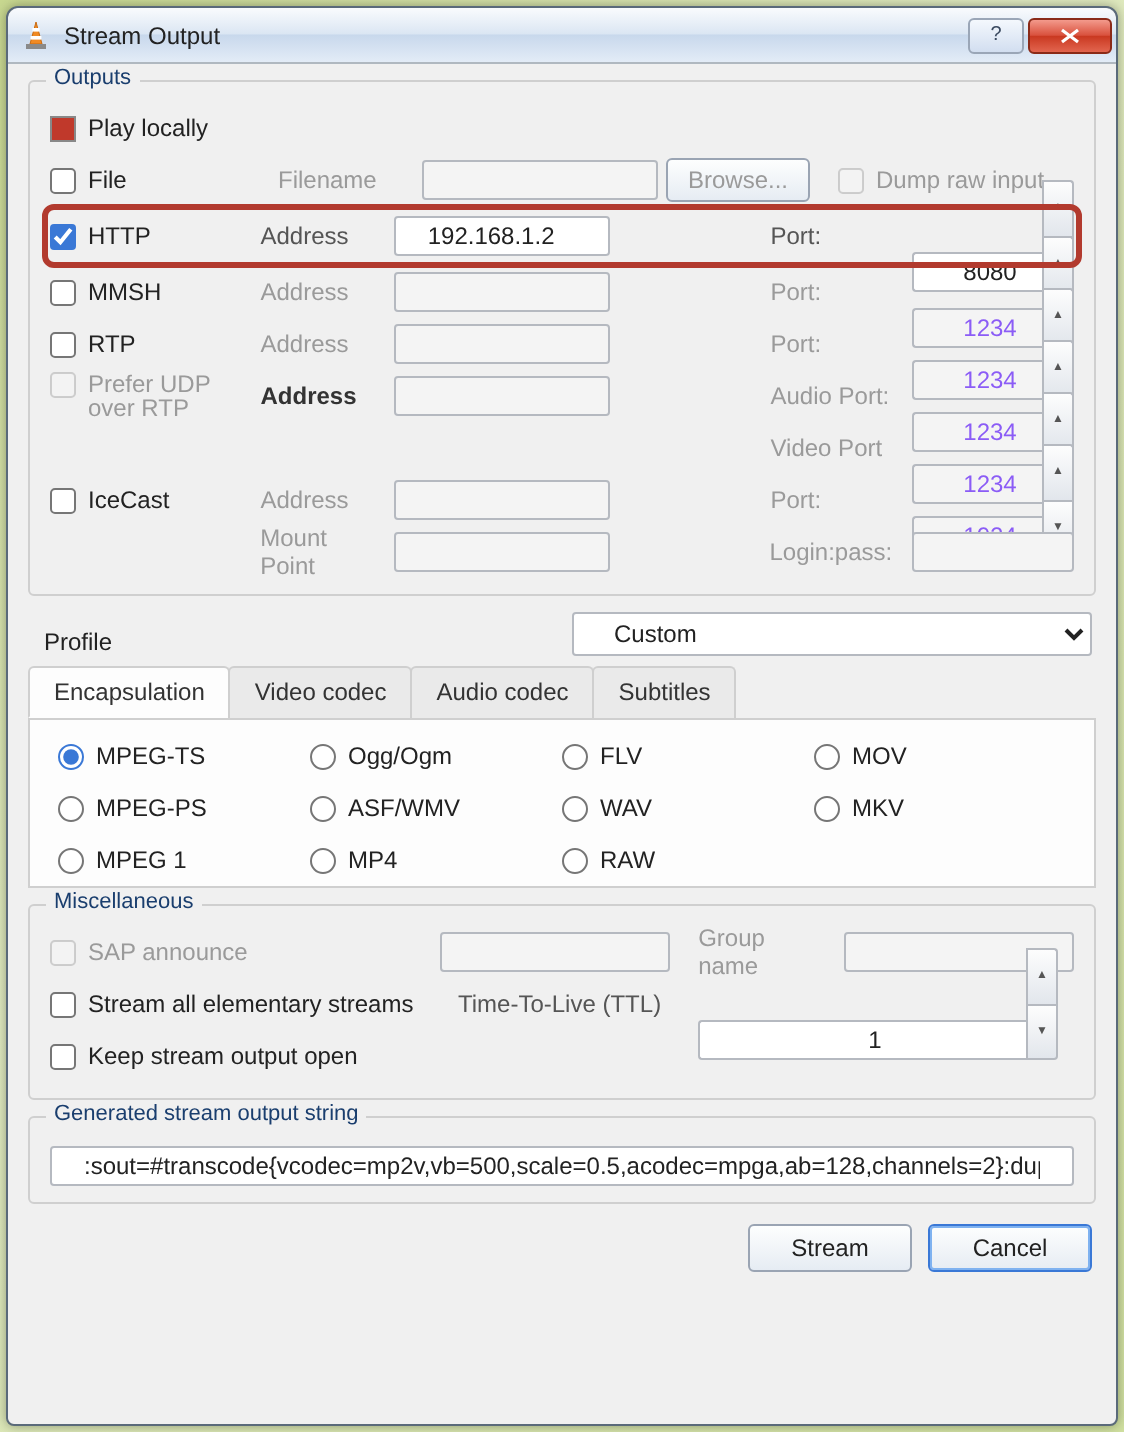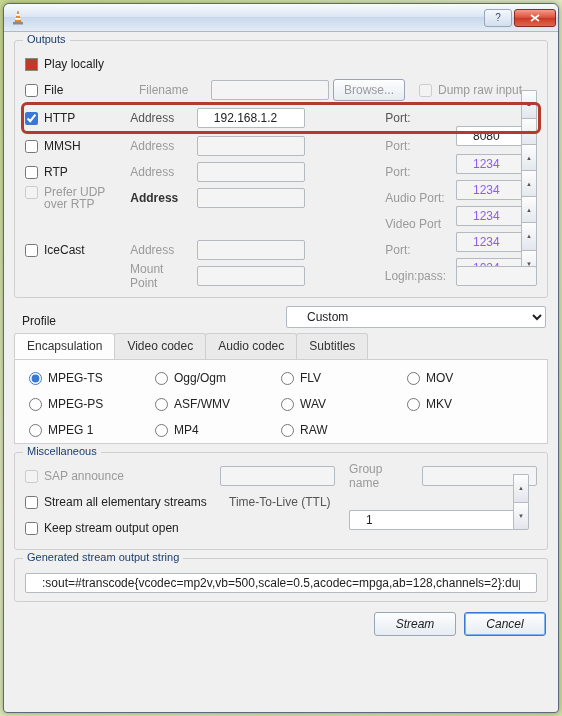--- a/index.html
+++ b/index.html
@@ -23,54 +23,55 @@
 .row .btncol { width: 78px; }
 .row .midlbl { width: 72px; padding-right: 6px; color:#555;}
 .row .numcol { width: 88px; display:flex; }
 input[type=text], select, .num-input { height: 20px; border: 1px solid #b5b9c0; background: #fff; padding: 1px 16px; color:#222; width:100%; border-radius:2px;}
 input[type=text]:disabled, .num-input:disabled { background:#f4f4f4; color:#8b5cf6;}
 button.std { height: 22px; border: 1px solid #9aa4b3; border-radius: 3px; background: linear-gradient(#fdfefe,#e6ecf3); padding: 0 10px; color:#222; cursor:pointer;}
 button.std:disabled { color:#9a9a9a; }
 input[type=checkbox] { width:13px; height:13px; accent-color:#3a78d6;}
 input[type=checkbox].filled { appearance:none; background:#c0392b; border:1px solid #888; width:13px;height:13px;}
 .spinner { display:flex; width:100%; }
-.spinner input { flex:1; border-right:none; border-radius:2px 0 0 2px; text-align:left; padding-right:4px;margin-top:36px;}
+.spinner input { flex:1; border-right:none; border-radius:2px 0 0 2px; text-align:center; padding-right:4px;margin-top:36px;}
 .spinner .spins { width:16px; display:flex; flex-direction:column; }
 .spinner .spins span { flex:1; border:1px solid #b5b9c0; background:linear-gradient(#fdfdfd,#e2e6ec); font-size:6px; display:flex;align-items:center;justify-content:center; cursor:pointer; color:#555;}
 .spinner .spins span:first-child{border-bottom:none;border-radius:0 2px 0 0;}
 .spinner .spins span:last-child{border-radius:0 0 2px 0;}
 .highlight-row { outline: 3px solid #b23a2e; outline-offset: -1px; border-radius:4px; padding:1px 2px; margin:1px -2px;}
 .profile-row { display:flex; align-items:flex-end; gap:10px; padding: 0 2px 4px 2px;}
 .profile-row label { width: 260px; padding-left:6px; color:#222;}
 .profile-row select { flex:1; height:22px;}
 .tabbar { display:flex; border-bottom:1px solid #cfcfcf; position:relative; top:1px;}
 .tab { padding:5px 12px 5px 12px; border:1px solid #cfcfcf; background:#eaeaea; color:#333; cursor:pointer; border-bottom:none; margin-right:-1px; border-radius:3px 3px 0 0;}
 .tab.active { background:#fdfdfd; border-bottom:1px solid #fdfdfd;}
 .tabpanel { border:1px solid #cfcfcf; border-top:none; background:#fdfdfd; padding:12px 14px 6px 14px;}
 .radio-grid { display:grid; grid-template-columns: repeat(4,1fr); row-gap:12px;}
 .radio-item{display:flex;align-items:center;gap:6px;color:#222;}
 input[type=radio]{accent-color:#3a78d6;}
 .misc .row .chkcol{width:200px;}
 .misc .row .midlbl{width:116px;}
 .gen-string { width:100%; height:22px; }
 .bottom-btns { display:flex; justify-content:flex-end; gap:8px; padding: 2px 2px 0 0;}
-.bottom-btns button.std{width:82px;height:24px;font-style:italic;}
+.bottom-btns button.std{width:82px;height:24px;}
 .bottom-btns button.default{border:1px solid #3a78d6; box-shadow:0 0 0 1px #7fb2f0 inset;}
 </style>
 </head>
 <body>
 
 <div class="window">
   <div class="titlebar">
     <svg class="app-icon" viewBox="0 0 16 16">
         <polygon points="8,1 11,12 5,12" fill="#f08a24" stroke="#c86a10" stroke-width="0.5"></polygon>
         <rect x="6.2" y="4" width="3.6" height="1.8" fill="#fff"></rect>
         <rect x="5.3" y="8" width="5.4" height="1.8" fill="#fff"></rect>
         <rect x="3" y="12" width="10" height="2.5" fill="#8a8a8a"></rect>
       </svg>
+    <span class="title">Stream Output</span>
     <div class="win-btns">
       <button>?</button>
       <button class="close">
           <svg width="10" height="8" viewBox="0 0 10 8">
             <path d="M1 1 L9 7 M9 1 L1 7" stroke="#fff" stroke-width="1.6"></path>
           </svg>
         </button>
     </div>
   </div>
 

